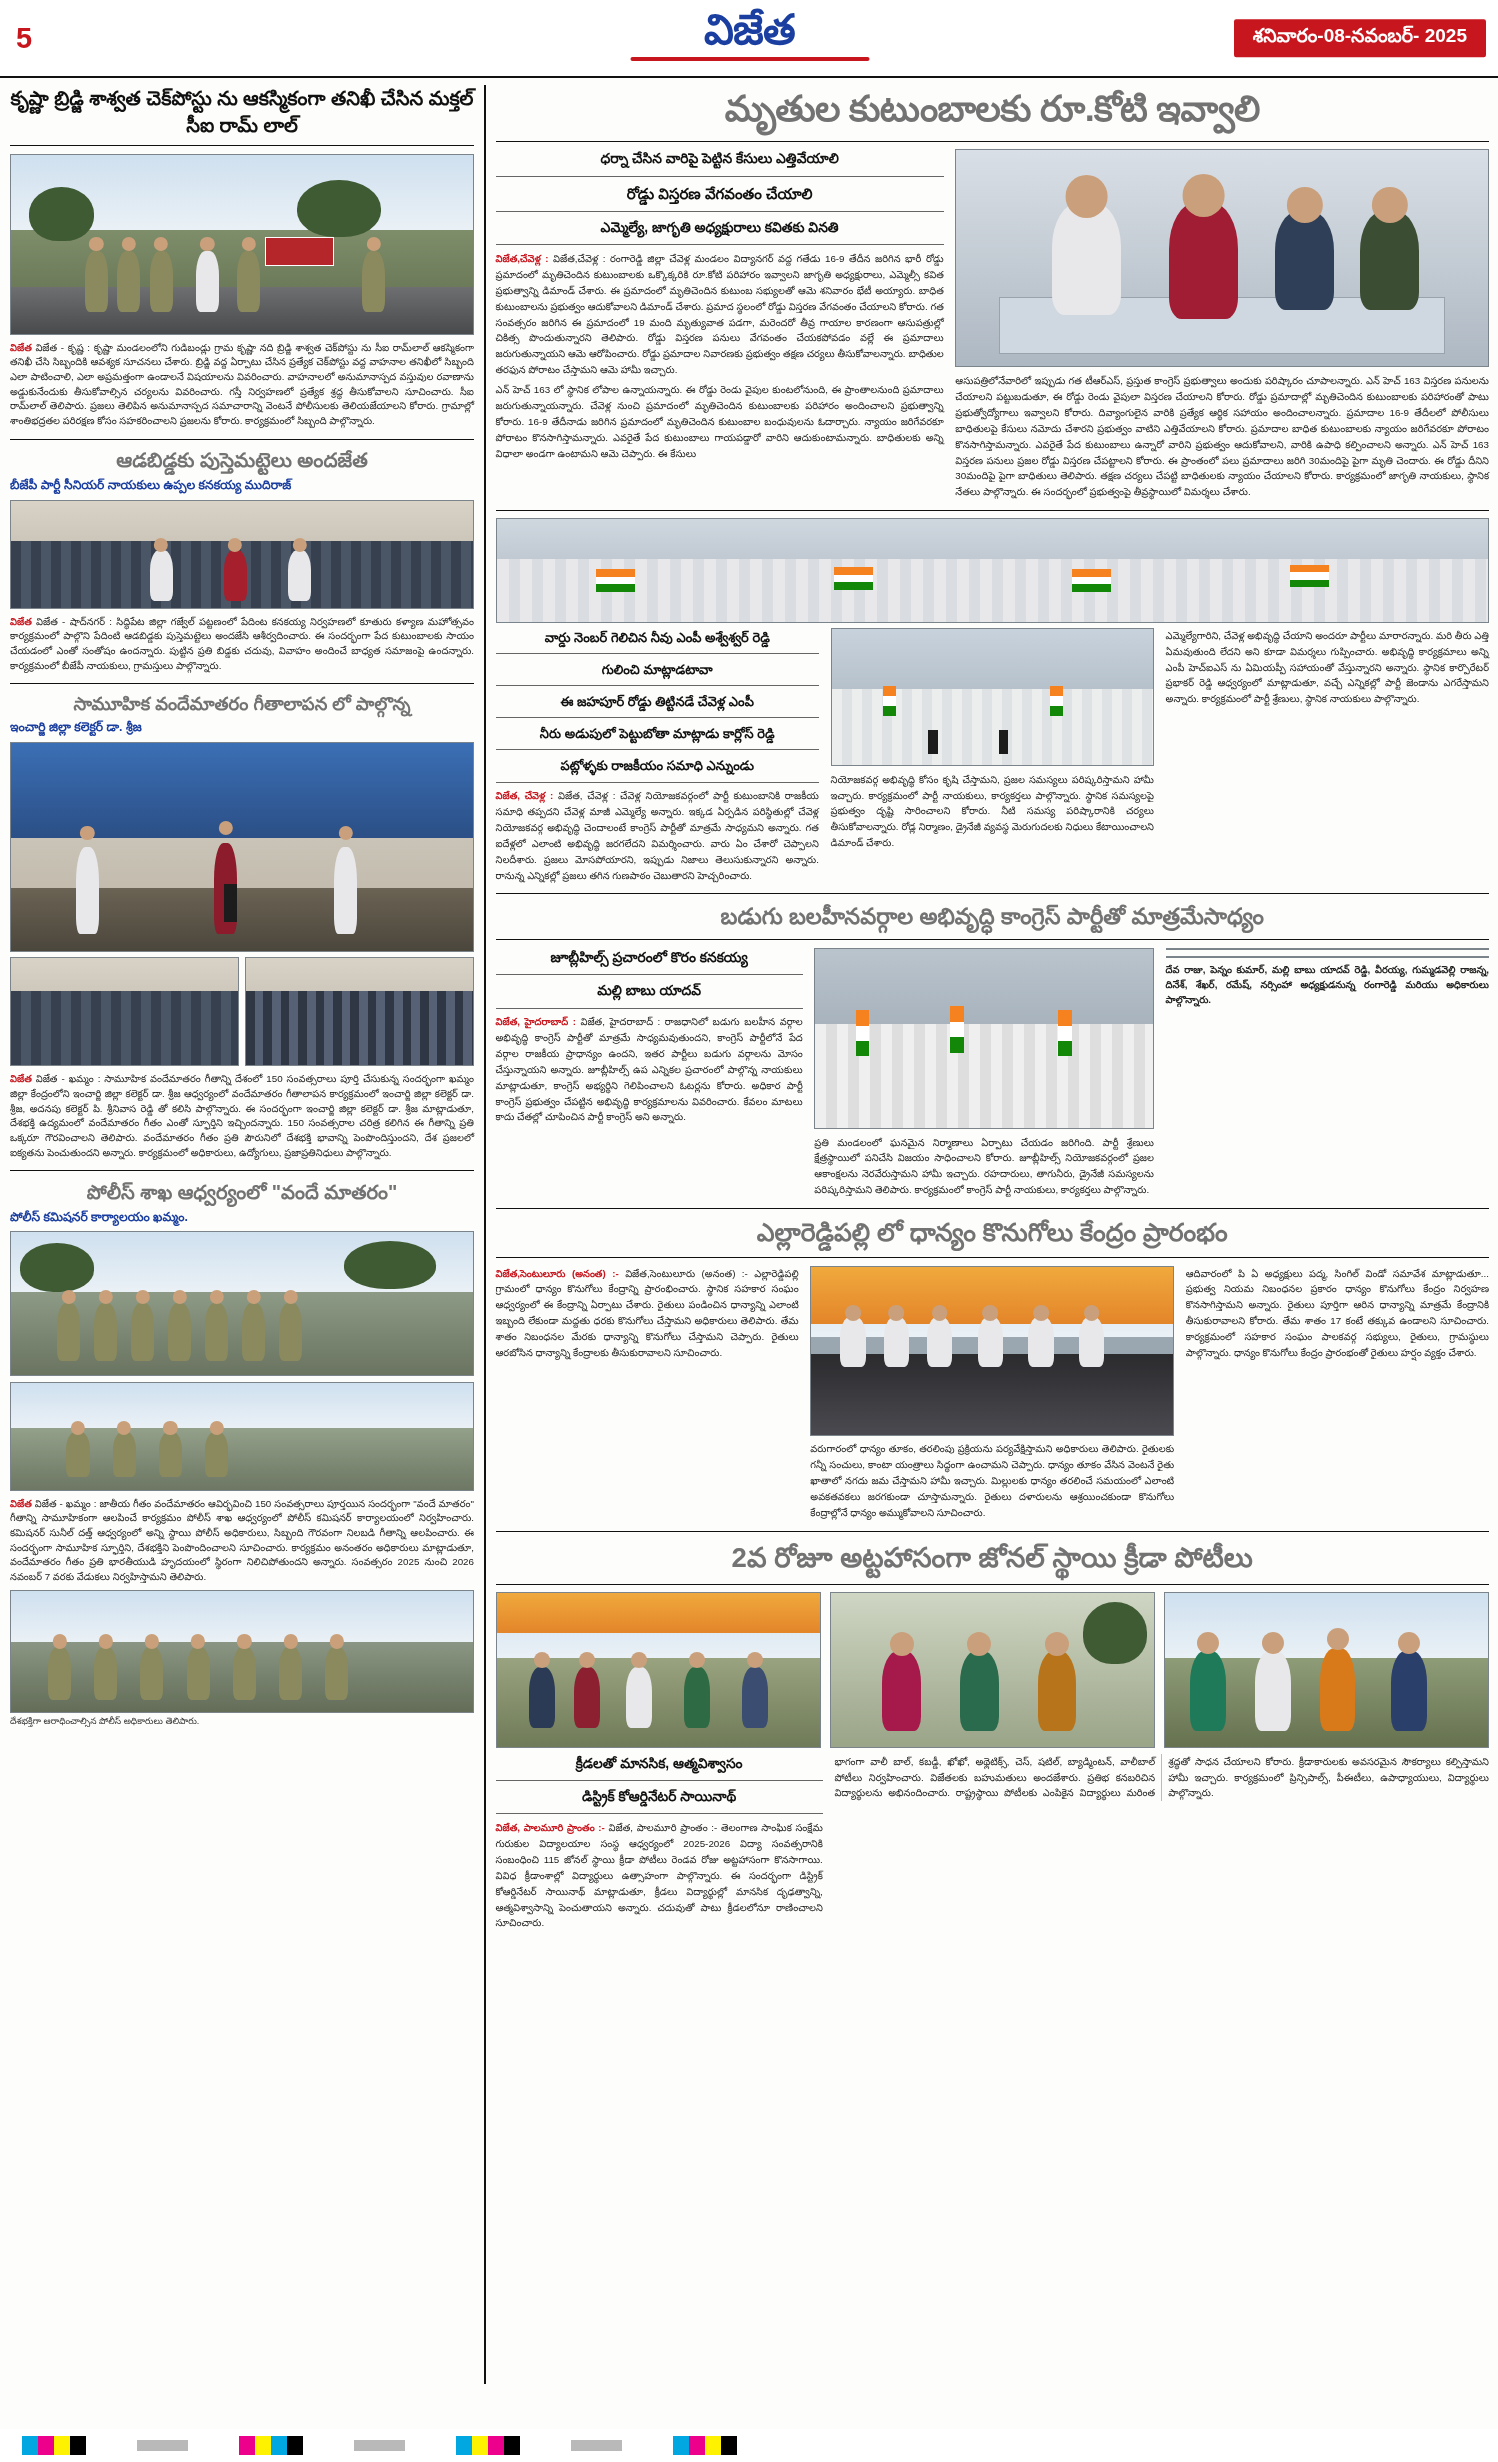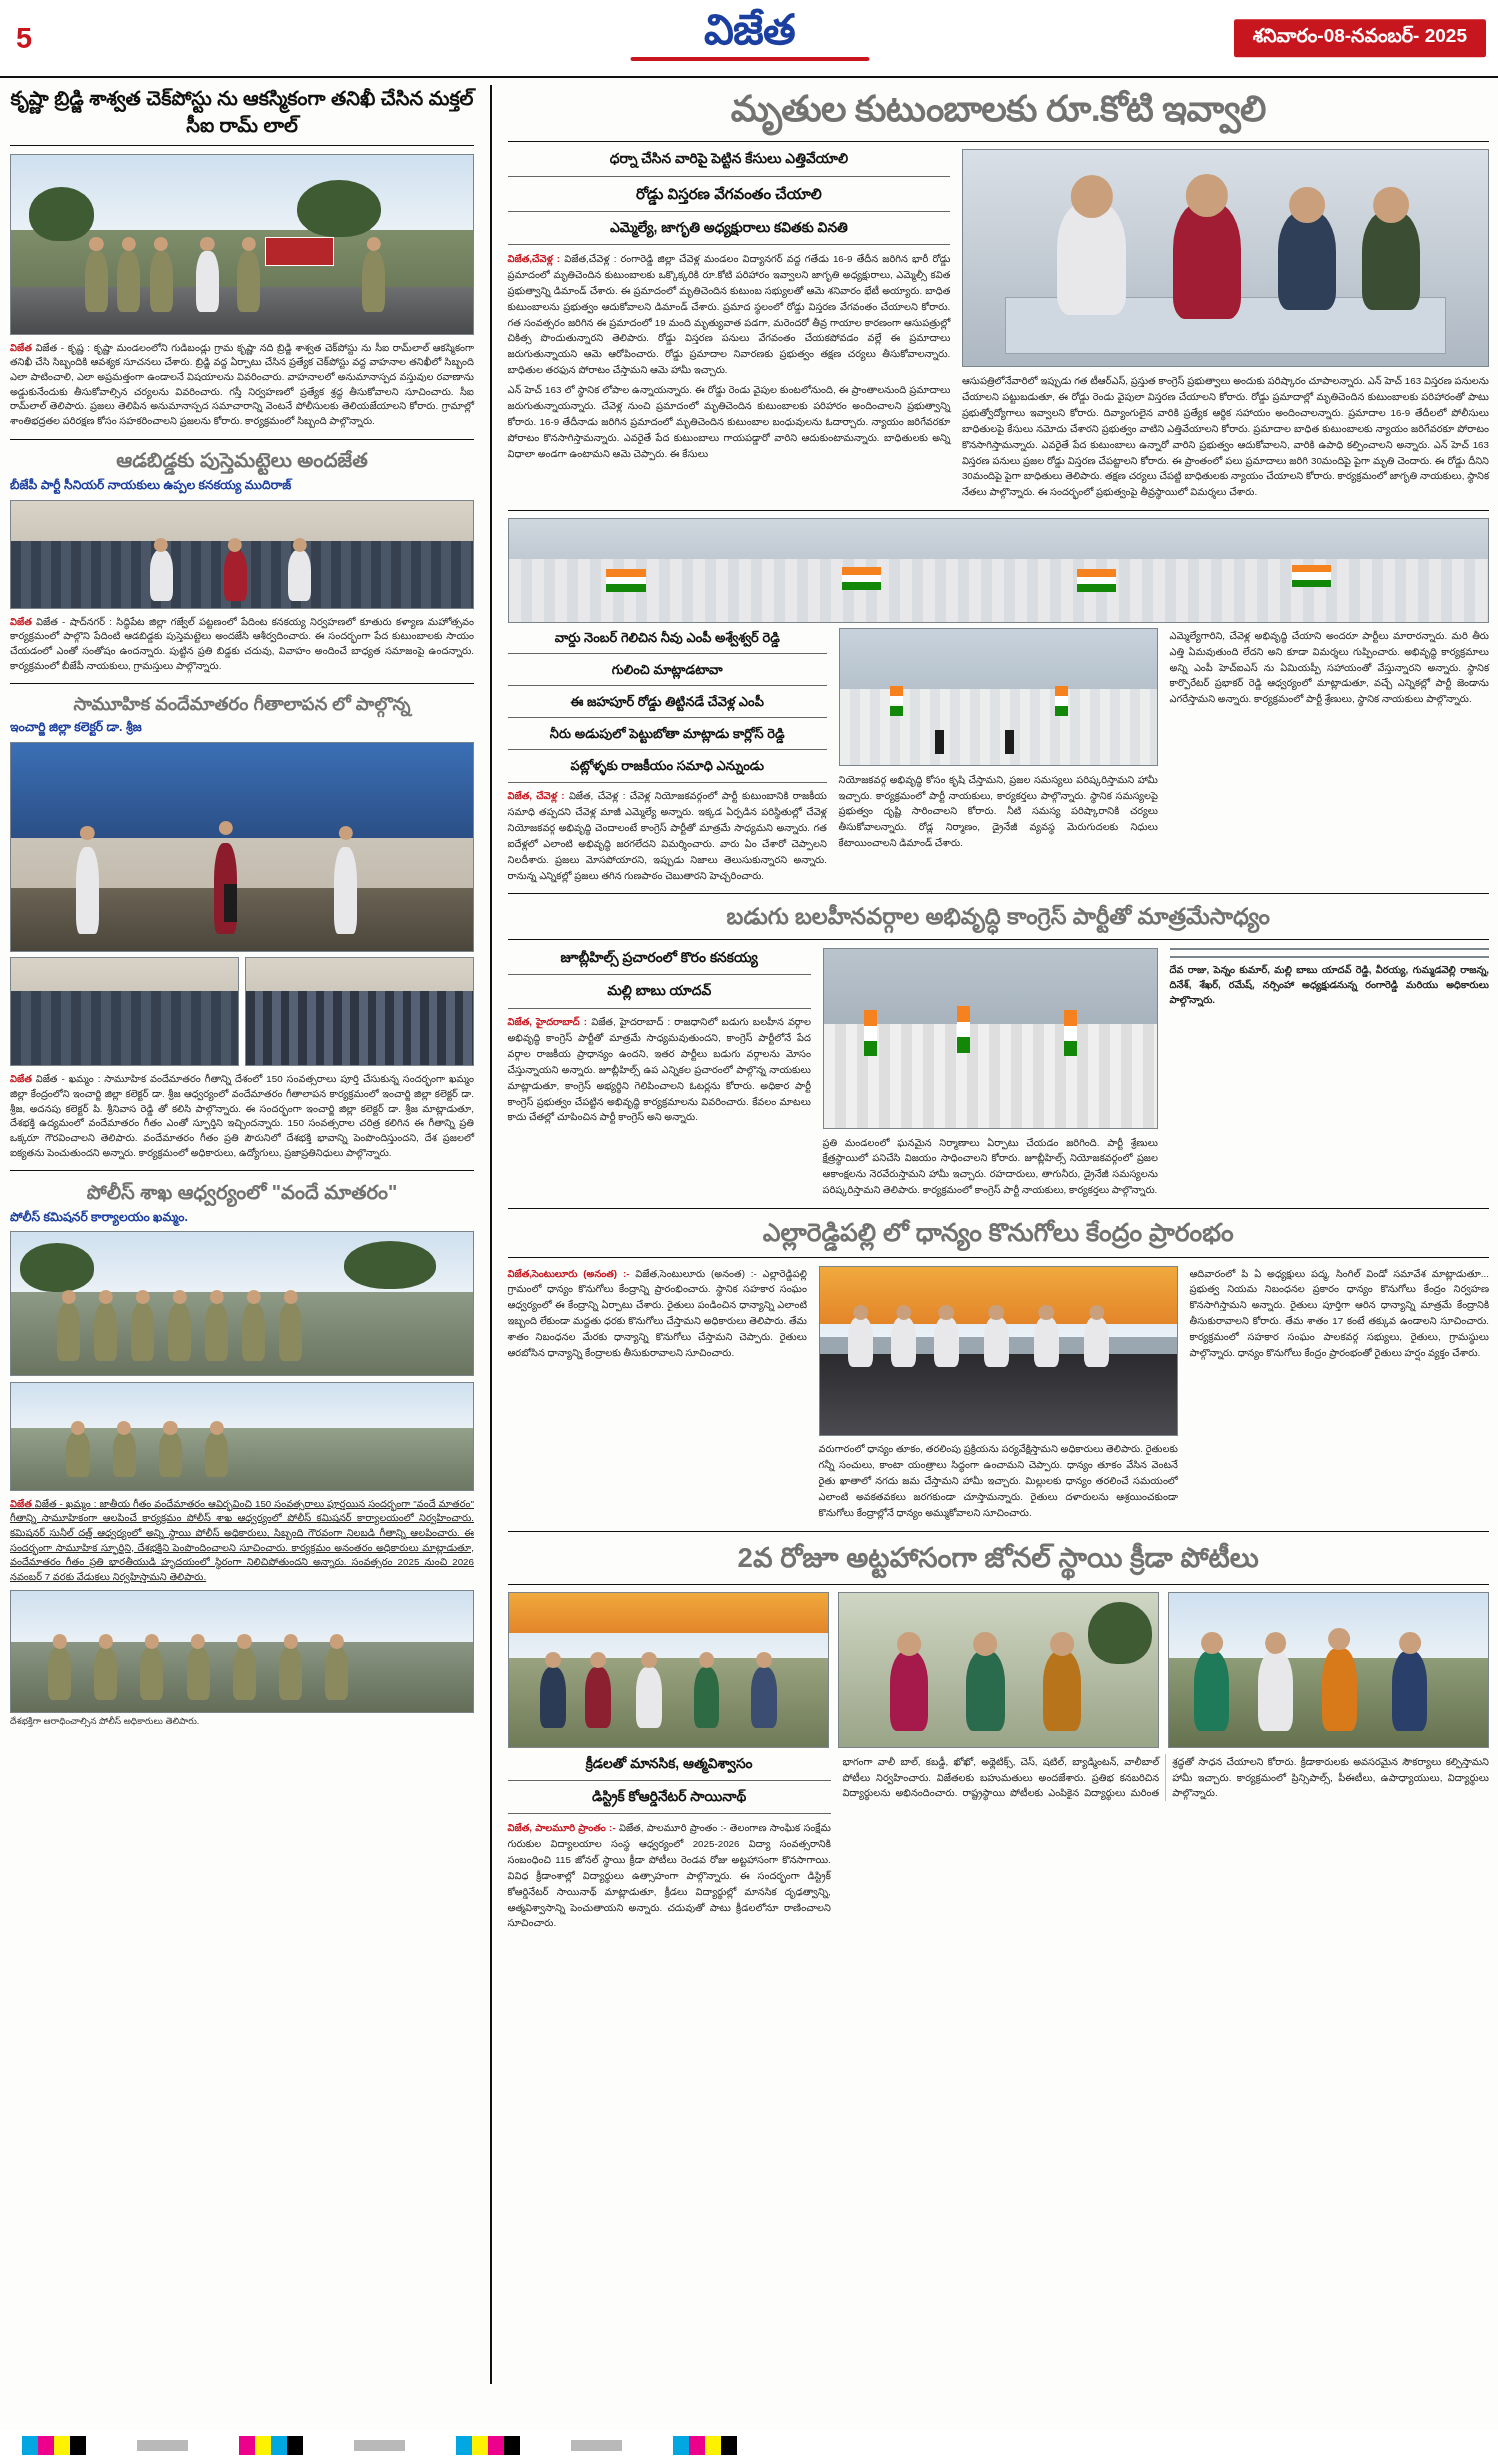--- a/index.html
+++ b/index.html
@@ -44,21 +44,21 @@
     position:absolute; right:13px; top:50%; transform:translateY(-50%);
     background:#c7161e; color:#fff;
     font-size:19px; font-weight:bold;
     padding:5.8px 19px; border-radius:2.2px;
     white-space:nowrap;
   }
   
   .body-wrap {
     display:flex;
     padding:7.3px 10px 0 10px;
-    gap:16px;
+    gap:10px;
     height:2306px;
   }
   .col-left { width:464px; flex:none; }
   .col-right { flex:1; }
   .vrule { width:1.5px; background:#111; }
 
   .headline {
     font-weight:bold;
     color:#111;
     text-align:center;
@@ -256,21 +256,21 @@
         </div>
         <div class="photo" style="height:109px;margin-top:5.8px;">
           <div class="sky"></div>
           <div class="ground" style="background:linear-gradient(#93a08a,#6d7763);"></div>
           <div class="person khaki" style="left:12%;bottom:12%;height:42%;"></div>
           <div class="person khaki" style="left:22%;bottom:12%;height:42%;"></div>
           <div class="person khaki" style="left:32%;bottom:12%;height:42%;"></div>
           <div class="person khaki" style="left:42%;bottom:12%;height:42%;"></div>
         </div>
         <div style="display:flex;gap:7.3px;margin-top:5.8px;">
-          <div class="caption" style="flex:1;text-decoration:underline;">
+          <div class="caption" style="flex:1;">
             <span class="credit">విజేత</span>
             <span>విజేత - ఖమ్మం : జాతీయ గీతం వందేమాతరం ఆవిర్భవించి 150 సంవత్సరాలు పూర్తయిన సందర్భంగా "వందే మాతరం" గీతాన్ని సామూహికంగా ఆలపించే కార్యక్రమం పోలీస్ శాఖ ఆధ్వర్యంలో పోలీస్ కమిషనర్ కార్యాలయంలో నిర్వహించారు. కమిషనర్ సునీల్ దత్త్ ఆధ్వర్యంలో అన్ని స్థాయి పోలీస్ అధికారులు, సిబ్బంది గౌరవంగా నిలబడి గీతాన్ని ఆలపించారు. ఈ సందర్భంగా సామూహిక స్ఫూర్తిని, దేశభక్తిని పెంపొందించాలని సూచించారు. కార్యక్రమం అనంతరం అధికారులు మాట్లాడుతూ, వందేమాతరం గీతం ప్రతి భారతీయుడి హృదయంలో స్థిరంగా నిలిచిపోతుందని అన్నారు. సంవత్సరం 2025 నుంచి 2026 నవంబర్ 7 వరకు వేడుకలు నిర్వహిస్తామని తెలిపారు.</span>
           </div>
         </div>
         <div class="photo" style="height:123px;margin-top:5.8px;">
           <div class="sky"></div>
           <div class="ground" style="background:linear-gradient(#8a9683,#636d58);"></div>
           <div class="person khaki" style="left:8%;bottom:10%;height:44%;"></div>
           <div class="person khaki" style="left:18%;bottom:10%;height:44%;"></div>
           <div class="person khaki" style="left:28%;bottom:10%;height:44%;"></div>

